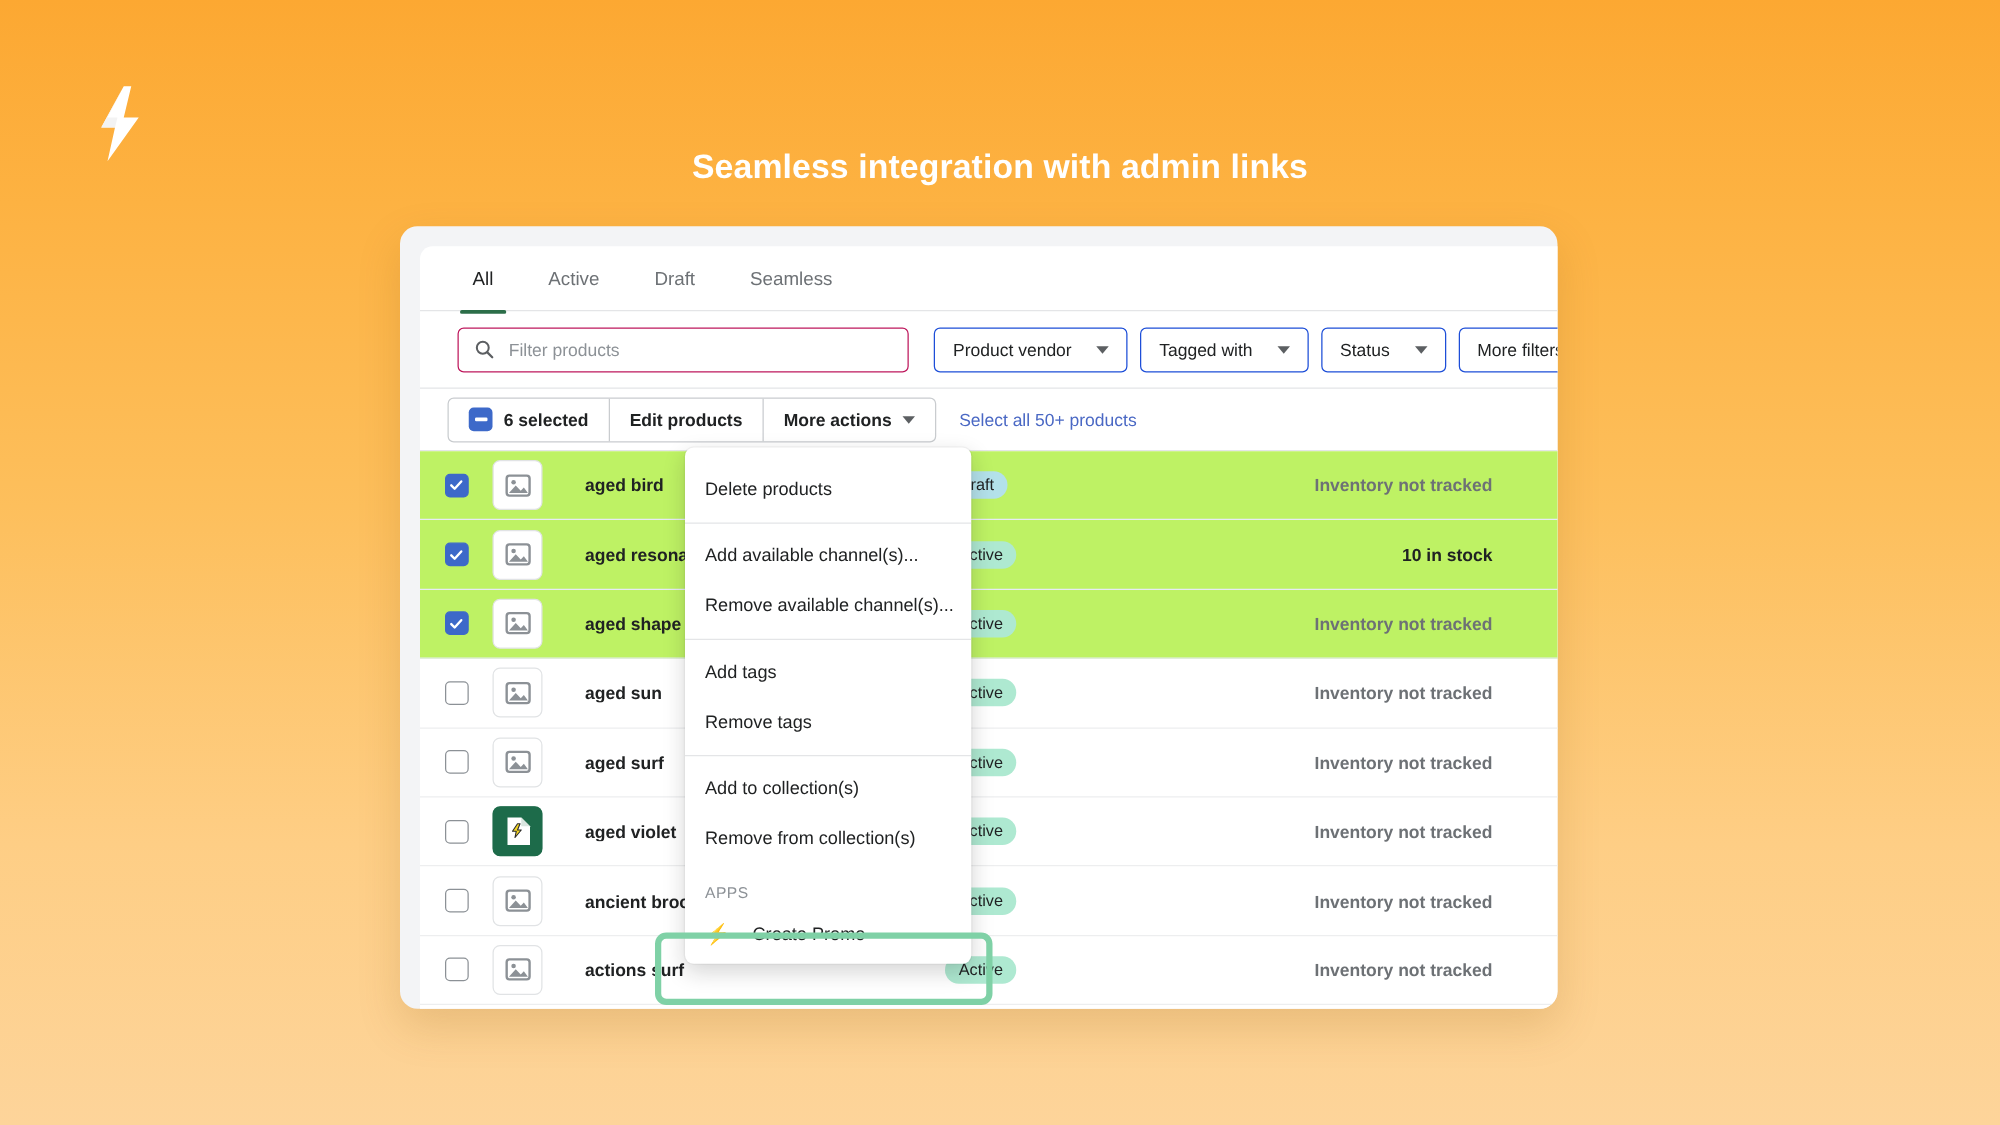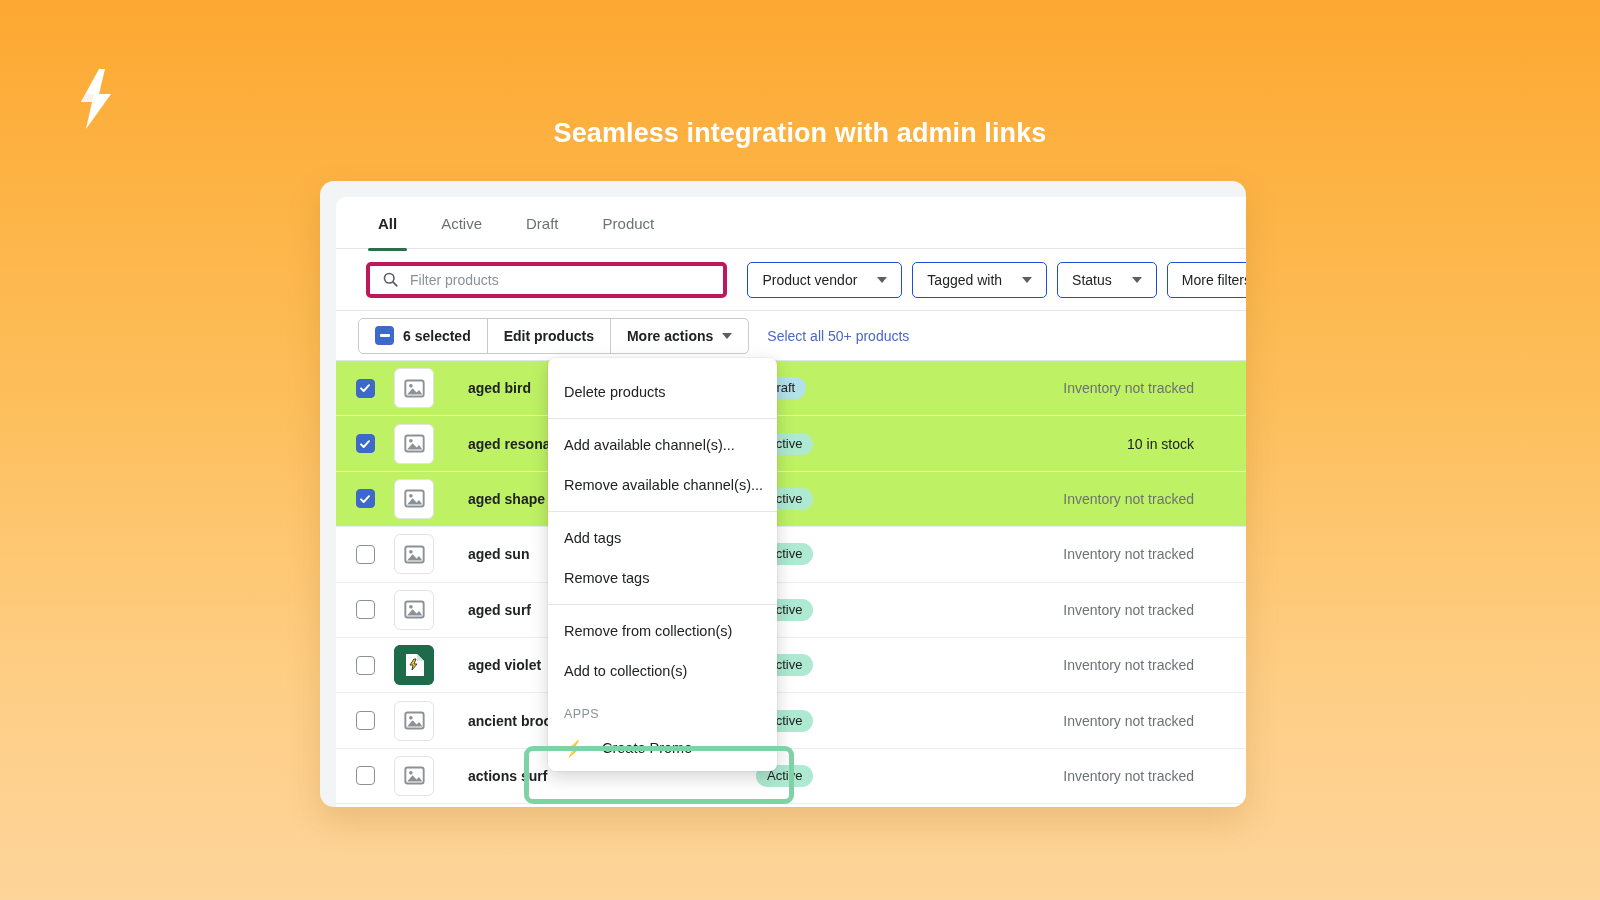--- a/index.html
+++ b/index.html
@@ -54,39 +54,39 @@
   }
   .tab {
     height: 52px;
     display: flex; align-items: center;
     padding: 0 22px;
     font-size: 15px;
     color: #6d7175;
     position: relative;
     cursor: pointer;
   }
-  .tab.active { color: #202223; font-weight: 700; }
+  .tab.active { color: #202223; font-weight: 400; }
   .tab.active::after {
     content: "";
     position: absolute;
     left: 12px; right: 12px; bottom: -2px;
     height: 3px; border-radius: 2px;
     background: #2c6e49;
   }
 
   
   .filter-row {
     height: 62px;
     display: flex; align-items: center;
     padding: 0 0 0 30px;
     border-bottom: 1px solid #e4e5e7;
   }
   .search-box {
     width: 412px; height: 36px;
-    border: 4px solid #be185d;
+    border: 1px solid #be185d;
     border-radius: 5px;
     display: flex; align-items: center;
     padding: 0 12px;
     background: #fff;
   }
   .search-box svg { flex: 0 0 auto; }
   .search-placeholder {
     margin-left: 11px;
     font-size: 14px; color: #8c9196;
   }
@@ -195,20 +195,21 @@
     font-size: 13px; color: #202223;
   }
   .badge.draft  { background: #b3e1ea; }
   .badge.active { background: #aee9d1; }
   .pinv {
     flex: 1;
     text-align: right;
     padding-right: 72px;
     font-size: 14px; color: #6d7175;
     white-space: nowrap;
+    font-weight: bold;
   }
   .pinv.strong { color: #202223; }
 
   
   #more-menu {
     position: absolute;
     left: 548px; top: 358px;
     width: 229px;
     background: #ffffff;
     border-radius: 7px;
@@ -263,21 +264,21 @@
       <div class="tab active">
           <span>All</span>
         </div>
       <div class="tab">
           <span>Active</span>
         </div>
       <div class="tab">
           <span>Draft</span>
         </div>
       <div class="tab">
-          <span>Product</span>
+          <span>Seamless</span>
         </div>
     </div>
 
     <div class="filter-row">
       <div class="search-box">
         <svg width="17" height="17" viewBox="0 0 20 20">
           <circle cx="8.5" cy="8.5" r="5.6" fill="none" stroke="#5c5f62" stroke-width="1.9"></circle>
           <line x1="12.8" y1="12.8" x2="17.4" y2="17.4" stroke="#5c5f62" stroke-width="2.1" stroke-linecap="round"></line>
         </svg>
         <span class="search-placeholder">Filter products</span>
@@ -482,22 +483,22 @@
       </div>
       <div class="mgroup">
         <div class="mi">Add available channel(s)...</div>
         <div class="mi">Remove available channel(s)...</div>
       </div>
       <div class="mgroup">
         <div class="mi">Add tags</div>
         <div class="mi">Remove tags</div>
       </div>
       <div class="mgroup">
+        <div class="mi">Add to collection(s)</div>
         <div class="mi">Remove from collection(s)</div>
-        <div class="mi">Add to collection(s)</div>
       </div>
     </div>
   <div class="apps-label">APPS</div>
   <div class="mi app-item">
     <span class="app-ico">⚡</span>
     <span>Create Promo</span>
   </div>
 </div>
 
 <div id="promo-highlight"></div>

